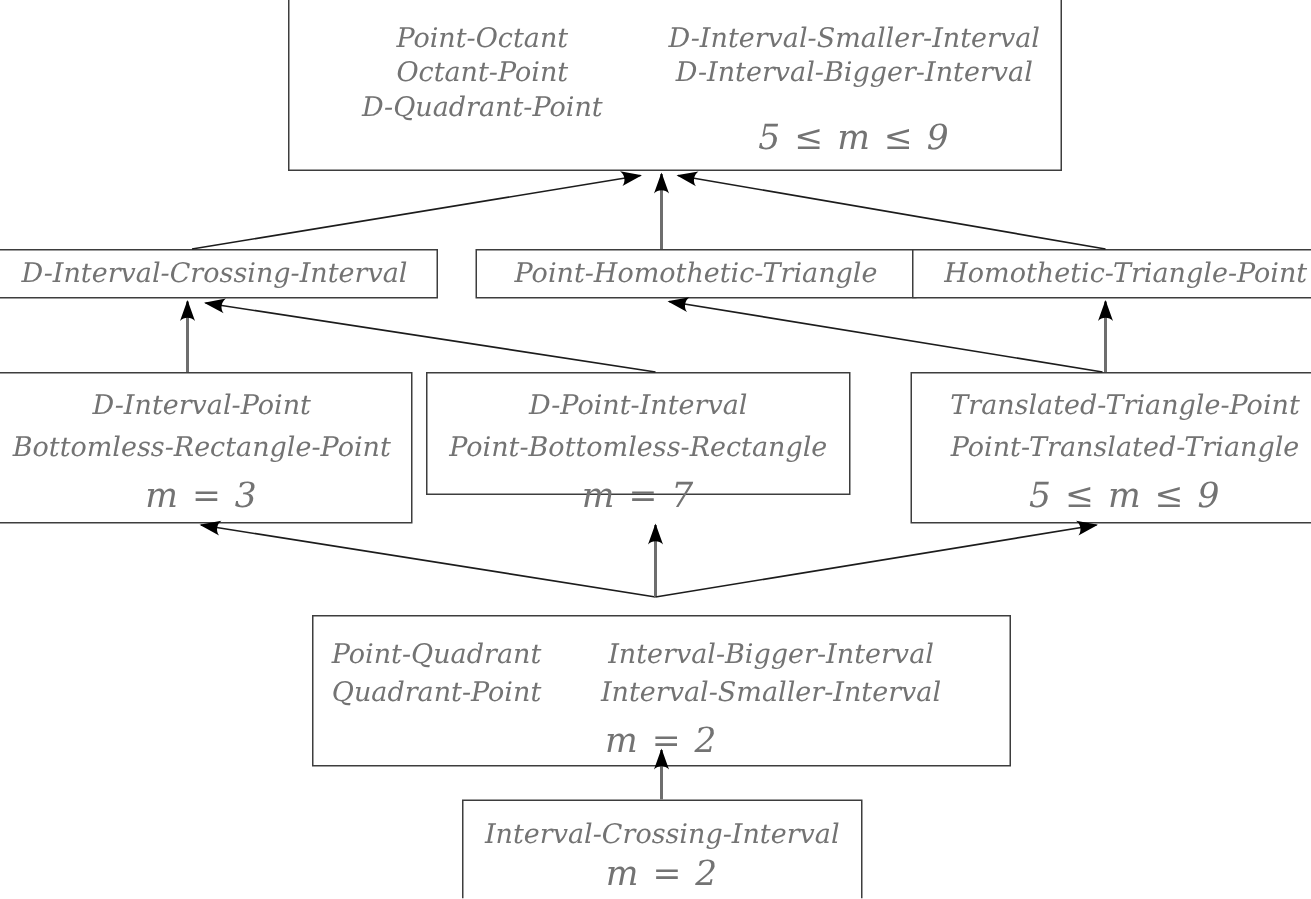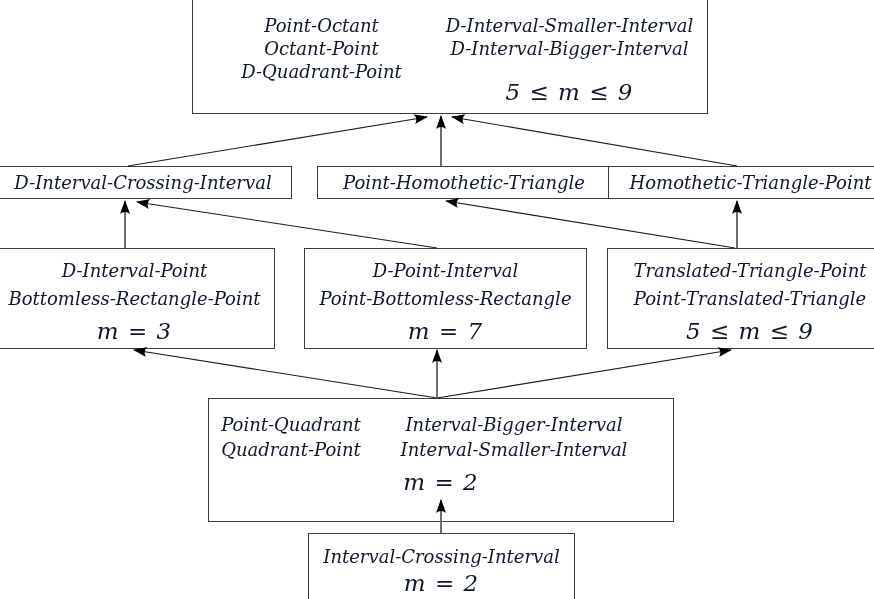--- a/index.html
+++ b/index.html
@@ -2,21 +2,21 @@
 <html><head>
 <meta charset="utf-8">
 <style>
   html,body{margin:0;padding:0;background:#ffffff;}
   .canvas{
     position:relative;
     width:874px;height:599px;
     overflow:hidden;
     background:#ffffff;
     font-family:"DejaVu Serif","Liberation Serif",serif;
-    color:#0f172a;
+    color:#737373;
   }
   .box{
     position:absolute;
     border:1px solid #3d3d3d;
     background:#ffffff;
     box-sizing:border-box;
     font-style:italic;
     font-size:18px;
   }
   .ln{
@@ -81,33 +81,33 @@
       <div class="ln">Homothetic-Triangle-Point</div>
     </div>
   </div>
 
   <div class="box stack3" style="left:-6px;top:248px;width:281px;height:101px">
     <div class="ln">D-Interval-Point</div>
     <div class="ln">Bottomless-Rectangle-Point</div>
     <div class="ln math">m = 3</div>
   </div>
 
-  <div class="box stack3" style="left:304px;top:248px;width:283px;height:101px">
+  <div class="box stack3" style="left:284px;top:248px;width:283px;height:82px">
     <div class="ln">D-Point-Interval</div>
     <div class="ln">Point-Bottomless-Rectangle</div>
     <div class="ln math">m = 7</div>
   </div>
 
   <div class="box stack3" style="left:607px;top:248px;width:286px;height:101px">
     <div class="ln">Translated-Triangle-Point</div>
     <div class="ln">Point-Translated-Triangle</div>
     <div class="ln math">5 ≤ m ≤ 9</div>
   </div>
 
-  <div class="box" style="left:208px;top:398px;width:466px;height:124px">
+  <div class="box" style="left:208px;top:410px;width:466px;height:101px">
     <div class="cols" style="padding-top:13px">
       <div class="col" style="width:164px">
         <div class="ln" style="line-height:25px">Point-Quadrant</div>
         <div class="ln" style="line-height:25px">Quadrant-Point</div>
       </div>
       <div class="col" style="width:282px">
         <div class="ln" style="line-height:25px">Interval-Bigger-Interval</div>
         <div class="ln" style="line-height:25px">Interval-Smaller-Interval</div>
       </div>
     </div>

